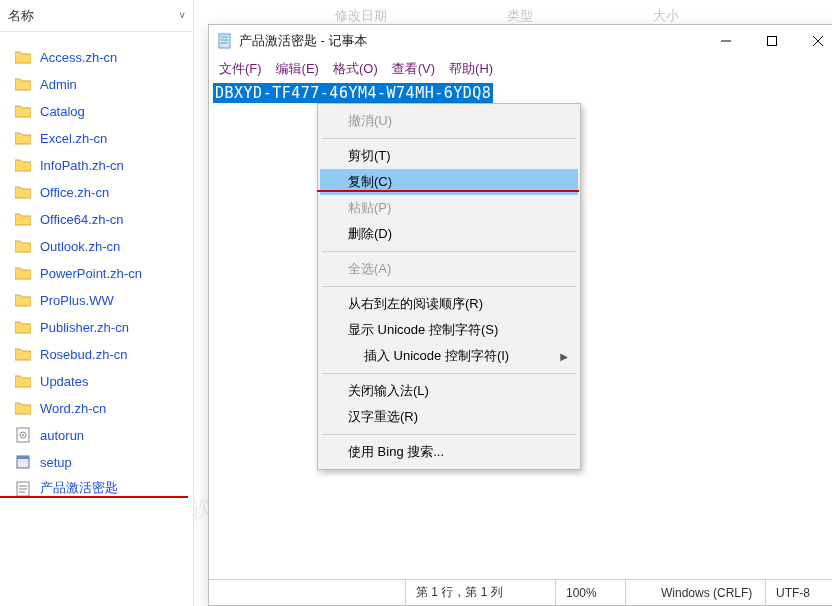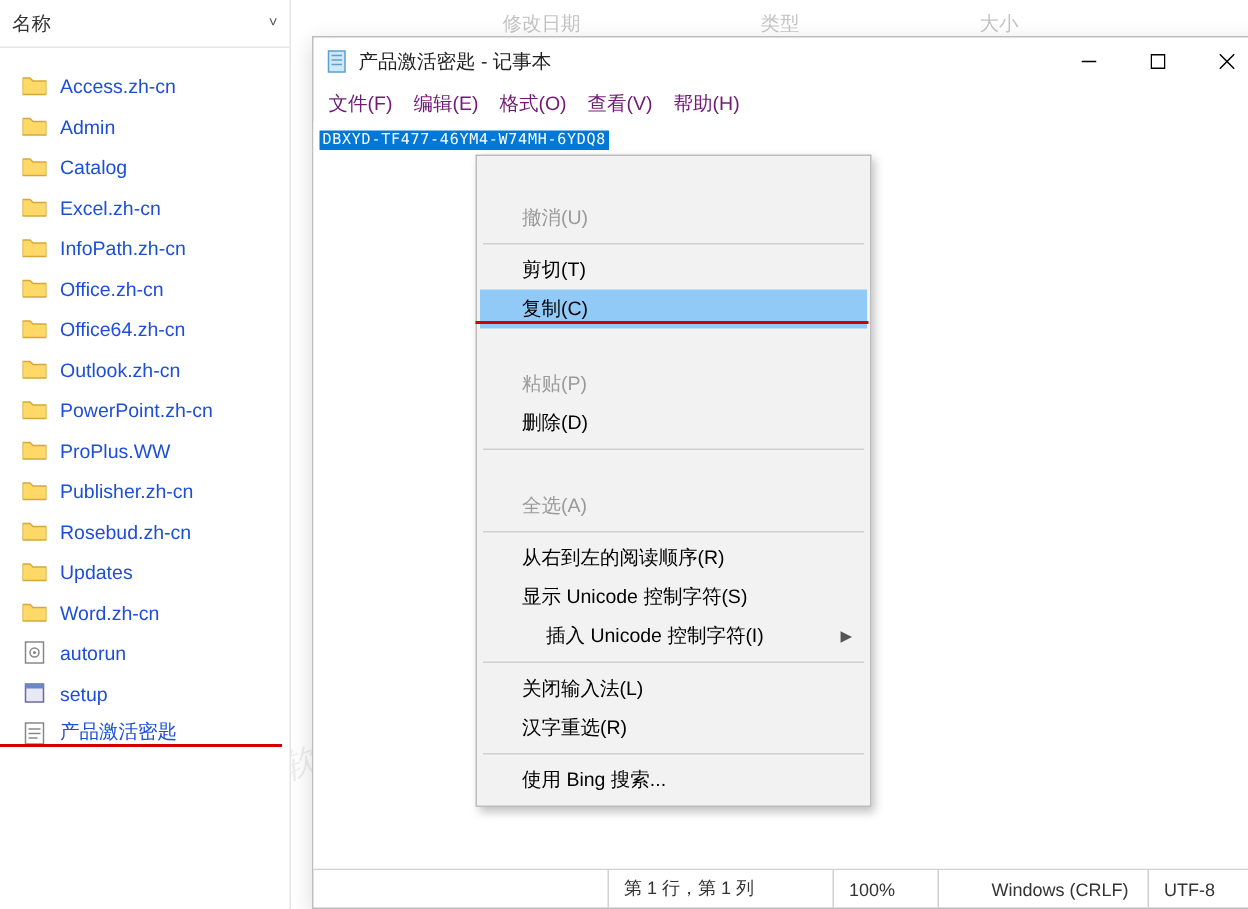--- a/index.html
+++ b/index.html
@@ -26,26 +26,26 @@
 .title-left { display: flex; align-items: center; gap: 6px; font-size: 13px; color: #222; }
 .np-icon { width: 16px; height: 16px; }
 .win-controls { display: flex; }
 .win-btn { width: 46px; height: 30px; display: flex; align-items: center; justify-content: center; font-size: 14px; color: #222; }
 .win-btn svg { width: 10px; height: 10px; }
 
 .menu-bar { height: 24px; display: flex; gap: 14px; padding: 0 10px; font-size: 13px; align-items: center; color: #701a75; }
 .menu-item { cursor: default; }
 
 .text-area { flex: 1; background: #fff; position: relative; padding: 2px 4px; }
-.selected-text { display: inline-block; background: #0078d7; color: #fff; font-size: 10px; font-family: Consolas, monospace; padding: 1px 2px; letter-spacing: 0.5px; }
+.selected-text { display: inline-block; background: #0078d7; color: #fff; font-size: 15px; font-family: Consolas, monospace; padding: 1px 2px; letter-spacing: 0.5px; }
 
 
 .context-menu { position: absolute; left: 108px; top: 22px; width: 264px; background: #f2f2f2; border: 1px solid #bdbdbd; box-shadow: 2px 3px 6px rgba(0,0,0,.25); padding: 4px 2px; }
 .ctx-item { height: 26px; display: flex; align-items: center; padding: 0 28px 0 28px; font-size: 13px; color: #000; position: relative; }
-.ctx-item.disabled { color: #9a9a9a; margin-top: 24px; }
+.ctx-item.disabled { color: #9a9a9a; }
 .ctx-item.hover { background: #91c9f7; }
 .ctx-sep { height: 1px; background: #d0d0d0; margin: 4px 2px; }
 .ctx-arrow { position: absolute; right: 10px; font-size: 10px; color: #555; }
 .copy-underline { position: absolute; left: -31px; bottom: -1px; width: 262px; height: 2px; background: #d40000; }
 
 .status-bar { height: 26px; border-top: 1px solid #d0d0d0; display: flex; font-size: 12px; color: #333; }
 .status-cell { border-left: 1px solid #d0d0d0; display: flex; align-items: center; padding: 0 10px; }
 .status-spacer { flex: 1; }
 
 

